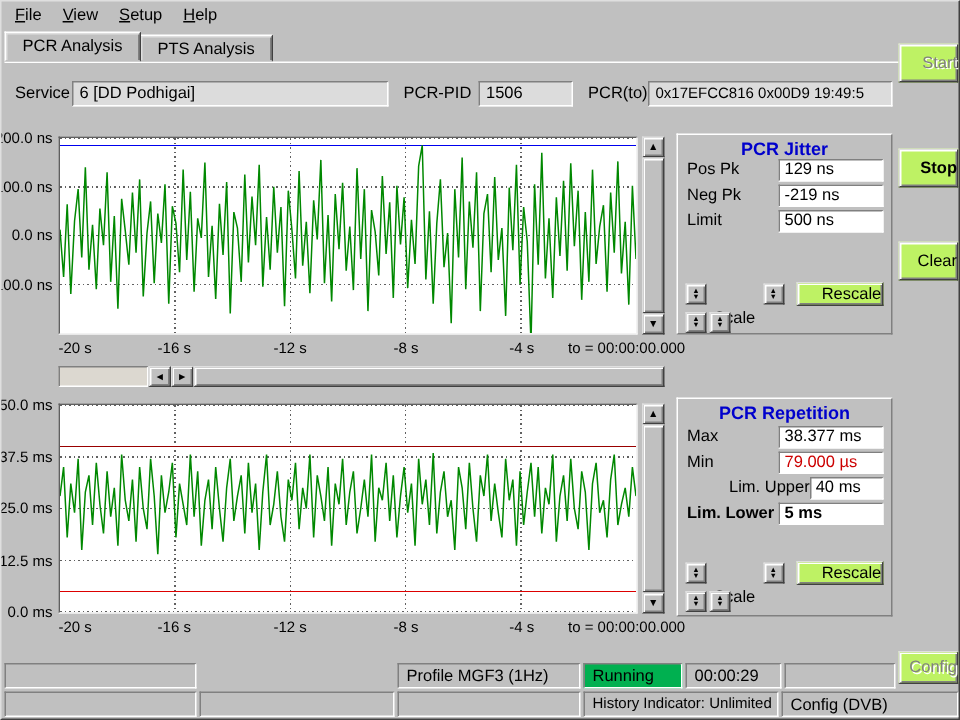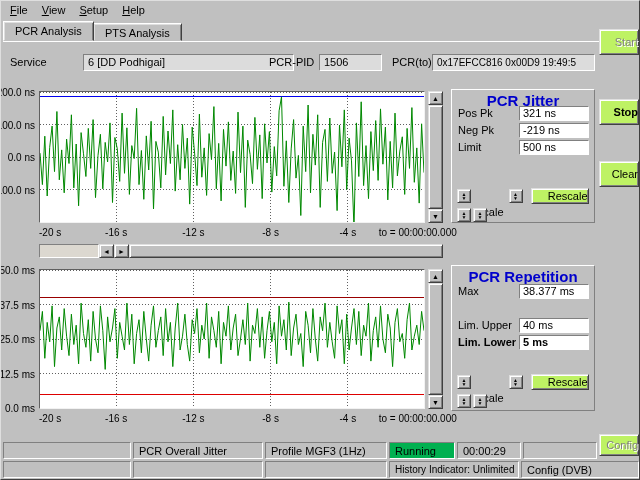--- a/index.html
+++ b/index.html
@@ -31,21 +31,21 @@
   .xlabels span{position:absolute;top:0;font-size:10px;white-space:nowrap;}
   
   .sb-btn{background:#c0c0c0;border:1px solid;border-color:#dfdfdf #404040 #404040 #dfdfdf;
           box-shadow:inset 1px 1px 0 #ffffff, inset -1px -1px 0 #808080;
           display:flex;align-items:center;justify-content:center;font-size:7px;color:#000;box-sizing:border-box;}
   .sb-thumb{background:#c0c0c0;border:1px solid;border-color:#dfdfdf #404040 #404040 #dfdfdf;
             box-shadow:inset 1px 1px 0 #ffffff, inset -1px -1px 0 #808080;box-sizing:border-box;}
   .sb-trough{background:#dcd8d0;box-sizing:border-box;}
   
   .side-panel{border:1px solid;border-color:#ffffff #808080 #808080 #ffffff;box-sizing:border-box;}
-  .panel-title{position:absolute;left:0;right:0;top:2px;text-align:center;font-weight:bold;font-size:15px;}
+  .panel-title{position:absolute;left:0;right:0;top:2px;text-align:center;font-weight:bold;font-size:12px;}
   .field-row{position:absolute;left:6px;right:5px;height:15px;display:flex;justify-content:space-between;}
   .field-label{line-height:15px;white-space:nowrap;}
   .field-value{width:70px;background:#ffffff;border:1px solid;border-color:#808080 #ffffff #ffffff #808080;
                box-sizing:border-box;padding:0 3px;line-height:13px;white-space:nowrap;overflow:hidden;}
   .scale-row{position:absolute;left:5px;display:flex;align-items:center;gap:2px;height:16px;}
   .spin{width:14px;height:14px;display:inline-flex;flex-direction:column;align-items:center;justify-content:center;
         background:#c0c0c0;border:1px solid;border-color:#dfdfdf #404040 #404040 #dfdfdf;
         box-shadow:inset 1px 1px 0 #ffffff, inset -1px -1px 0 #808080;padding:0;box-sizing:border-box;}
   .spin span{font-size:5px;line-height:4px;}
   .scale-label{padding:0 3px;margin-top:32px;}
@@ -64,21 +64,21 @@
   <div class="abs menubar">
       <div class="menu-item"><u>F</u>ile</div>
       <div class="menu-item"><u>V</u>iew</div>
       <div class="menu-item"><u>S</u>etup</div>
       <div class="menu-item"><u>H</u>elp</div>
     </div>
   <div class="abs tab" style="left:92px;top:22px;height:18px;z-index:1;">PTS Analysis</div>
   <div class="abs panel-edge" style="left:2px;top:40px;width:636px;"></div>
 
   <span class="abs lbl" style="left:9px;top:54px;">Service</span>
-  <div class="abs hbox" style="left:47px;top:53px;width:211px;height:17px;margin-left:35px;">6 [DD Podhigai]</div>
+  <div class="abs hbox" style="left:47px;top:53px;width:211px;height:17px;">6 [DD Podhigai]</div>
   <span class="abs lbl" style="left:268px;top:54px;">PCR-PID</span>
   <div class="abs hbox" style="left:318px;top:53px;width:63px;height:17px;">1506</div>
   <span class="abs lbl" style="left:391px;top:54px;">PCR(to)</span>
   <div class="abs hbox" style="left:431px;top:53px;width:163px;height:17px;font-size:10px;">0x17EFCC816 0x00D9 19:49:5</div>
 
   <button class="abs btn disabled" style="left:598px;top:28px;width:40px;height:26px;">Start</button>
   <button class="abs btn" style="left:598px;top:98px;width:40px;height:26px;font-weight:bold;">Stop</button>
   <button class="abs btn" style="left:598px;top:160px;width:40px;height:26px;">Clear</button>
   <button class="abs btn disabled" style="left:598px;top:433px;width:40px;height:22px;">Config</button>
 
@@ -130,21 +130,21 @@
     <div class="sb-btn" style="width:15px;height:14px;">
         <span>►</span>
       </div>
     <div class="sb-thumb" style="flex:1;height:14px;"></div>
   </div>
 
   <div class="abs side-panel" style="left:450px;top:88px;width:144px;height:134px;">
     <div class="panel-title" style="color: rgb(0, 0, 204);">PCR Jitter</div>
     <div class="field-row" style="top:16px;">
       <span class="field-label">Pos Pk</span>
-      <span class="field-value">321 ns</span>
+      <span class="field-value">129 ns</span>
     </div>
     <div class="field-row" style="top:33px;">
       <span class="field-label">Neg Pk</span>
       <span class="field-value">-219 ns</span>
     </div>
     <div class="field-row" style="top:50px;">
       <span class="field-label">Limit</span>
       <span class="field-value">500 ns</span>
     </div>
     <div class="scale-row" style="top:98px;">
@@ -211,21 +211,25 @@
       <span style="left: 308.8px; transform: translateX(-50%);">-4 s</span>
       <span style="left: 339.68px;">to = 00:00:00.000</span>
     </div>
 
   <div class="abs side-panel" style="left:450px;top:264px;width:144px;height:146px;">
     <div class="panel-title" style="color: rgb(0, 0, 204);">PCR Repetition</div>
     <div class="field-row" style="top:18px;">
       <span class="field-label">Max</span>
       <span class="field-value">38.377 ms</span>
     </div>
-    <div class="field-row" style="top:52px;">
+    <div class="field-row" style="top:35px;">
+      <span class="field-label">Min</span>
+      <span class="field-value alert" style="color: rgb(204, 0, 0);">79.000 µs</span>
+    </div>
+    <div class="field-row" style="top:52px;margin-left:28px;">
       <span class="field-label">Lim. Upper</span>
       <span class="field-value">40 ms</span>
     </div>
     <div class="field-row" style="top:69px;font-weight:bold;">
       <span class="field-label">Lim. Lower</span>
       <span class="field-value">5 ms</span>
     </div>
     <div class="scale-row" style="top:108px;">
       <button class="spin">
           <span>▲</span>
@@ -244,21 +248,20 @@
           <span>▼</span>
         </button>
       <button class="spin">
           <span>▲</span>
           <span>▼</span>
         </button>
     </div>
   </div>
 
   <div class="abs scell" style="left:2px;top:441px;width:128px;height:17px;"></div>
-  <div class="abs scell" style="left:132px;top:441px;width:130px;height:17px;">PCR Overall Jitter</div>
   <div class="abs scell" style="left:264px;top:441px;width:122px;height:17px;">Profile MGF3 (1Hz)</div>
   <div class="abs scell running" style="left: 388px; top: 441px; width: 66px; height: 17px; background: rgb(0, 176, 80);">Running</div>
   <div class="abs scell" style="left:456px;top:441px;width:64px;height:17px;">00:00:29</div>
   <div class="abs scell" style="left:522px;top:441px;width:74px;height:17px;"></div>
 
   <div class="abs scell" style="left:2px;top:460px;width:128px;height:17px;"></div>
   <div class="abs scell" style="left:132px;top:460px;width:130px;height:17px;"></div>
   <div class="abs scell" style="left:264px;top:460px;width:122px;height:17px;"></div>
   <div class="abs scell" style="left:388px;top:460px;width:130px;height:17px;font-size:10px;">History Indicator: Unlimited</div>
   <div class="abs scell" style="left:520px;top:460px;width:118px;height:17px;">Config (DVB)</div>

